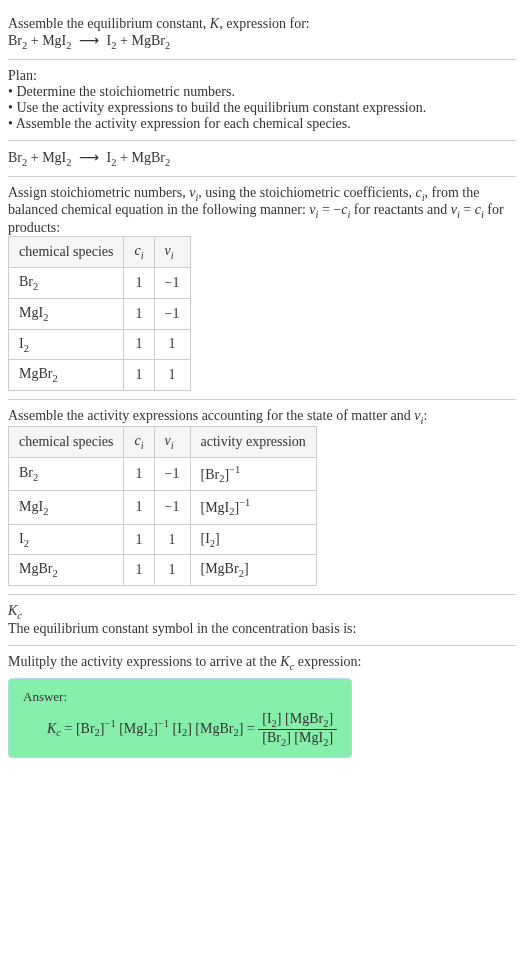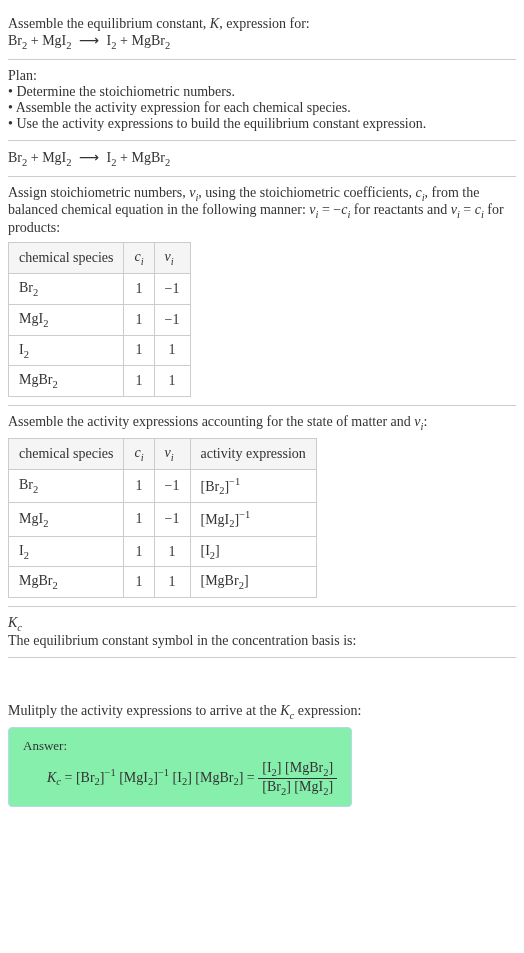--- a/index.html
+++ b/index.html
@@ -10,36 +10,35 @@
       padding: 8px;
       width: 508px;
       background: #fff;
     }
     .section {
       border-bottom: 1px solid #ccc;
       padding: 8px 0;
     }
     .section:last-child {
       border-bottom: none;
-      margin-top: 37px;
     }
     .eq {
       font-family: Liberation Serif, serif;
     }
     sub {
       font-size: 0.75em;
       vertical-align: sub;
     }
     sup {
       font-size: 0.75em;
       vertical-align: super;
     }
     table {
       border-collapse: collapse;
-      margin-top: 6px;
+      margin-top: 0;
     }
     th, td {
       border: 1px solid #ccc;
       padding: 6px 10px;
       text-align: left;
       font-weight: normal;
     }
     th {
       background: #f5f5f5;
     }
@@ -92,22 +91,22 @@
   <div class="eq">
     <span><span>Br</span><sub>2</sub></span><span> + </span><span><span>MgI</span><sub>2</sub></span>
     <span class="arrow">⟶</span>
     <span><span>I</span><sub>2</sub></span><span> + </span><span><span>MgBr</span><sub>2</sub></span>
   </div>
 </div>
 
 <div class="section">
   <div>Plan:</div>
   <div>• Determine the stoichiometric numbers.</div>
+  <div>• Use the activity expressions to build the equilibrium constant expression.</div>
   <div>• Assemble the activity expression for each chemical species.</div>
-  <div>• Use the activity expressions to build the equilibrium constant expression.</div>
 </div>
 
 <div class="section">
   <div class="eq">
     <span><span>Br</span><sub>2</sub></span><span> + </span><span><span>MgI</span><sub>2</sub></span>
     <span class="arrow">⟶</span>
     <span><span>I</span><sub>2</sub></span><span> + </span><span><span>MgBr</span><sub>2</sub></span>
   </div>
 </div>
 

